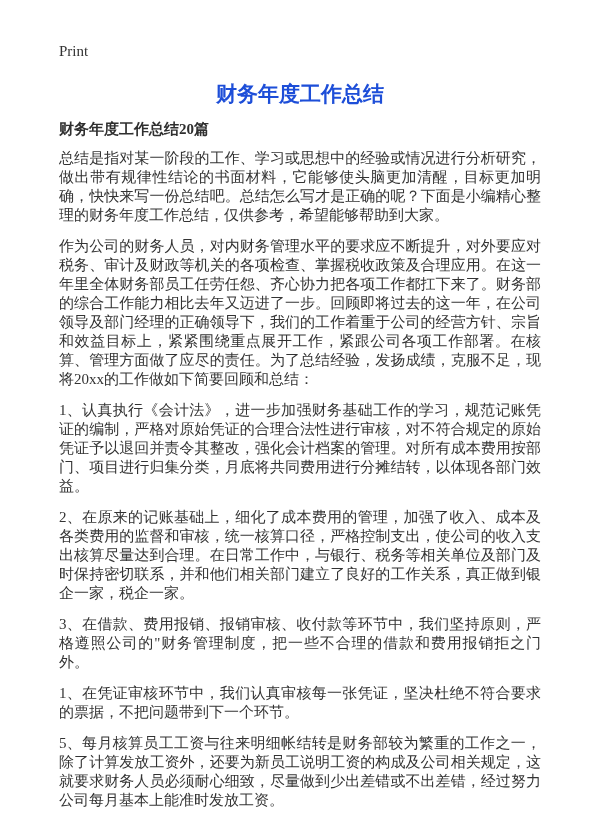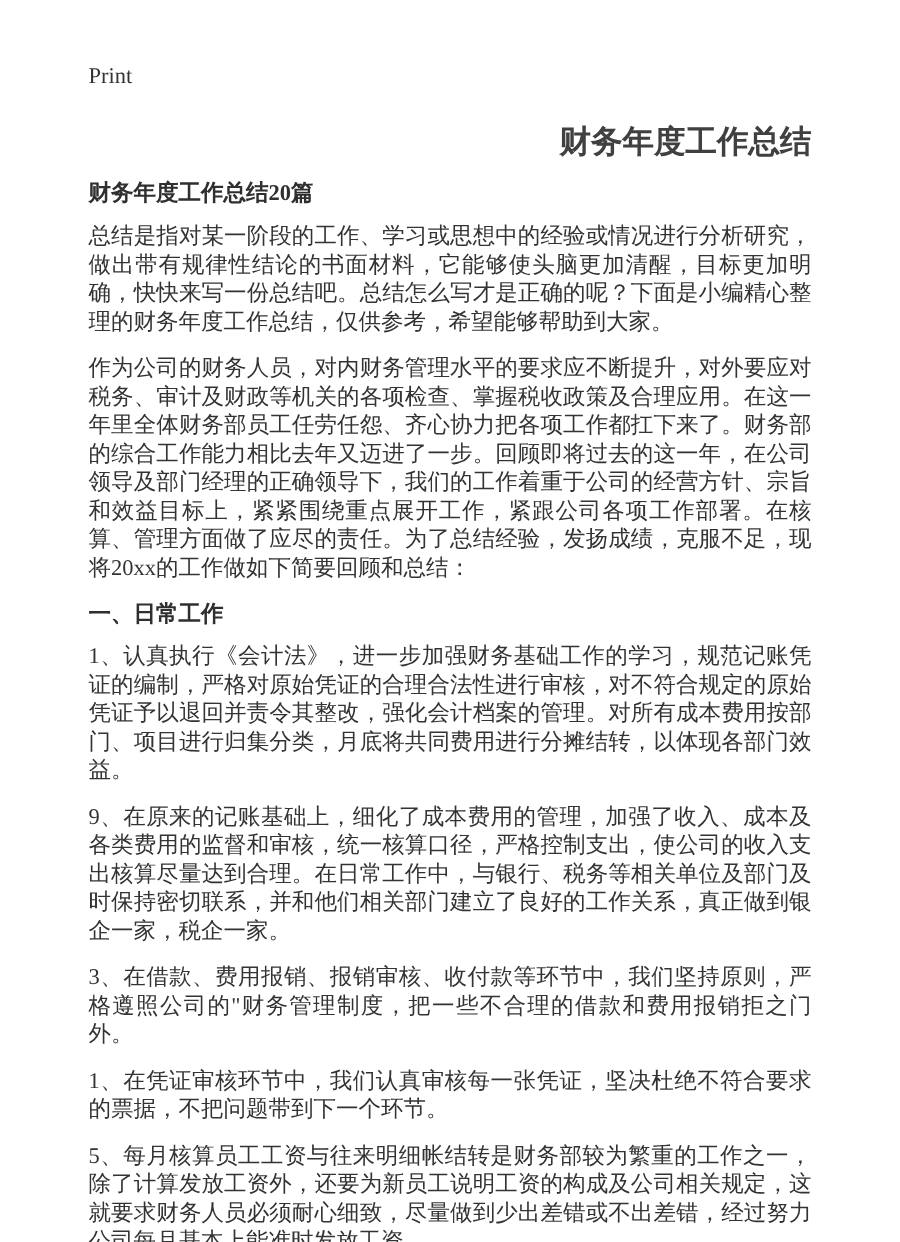--- a/index.html
+++ b/index.html
@@ -24,23 +24,23 @@
     line-height: 19px;
     margin: 0 0 20px 0;
     color: #333333;
     cursor: pointer;
     display: inline-block;
   }
   .doc-title {
     font-size: 21px;
     line-height: 26px;
     font-weight: bold;
-    text-align: right;
+    text-align: center;
     margin: 0 0 13px 0;
-    color: #404040;
+    color: #1d4ed8;
   }
   .doc-subtitle {
     font-size: 15px;
     line-height: 19px;
     font-weight: bold;
     margin: 0 0 10px 0;
     color: #2f2f2f;
   }
   p.body-para {
     font-size: 15px;
@@ -74,25 +74,24 @@
 
   <h1 class="doc-title">财务年度工作总结</h1>
 
   <div class="doc-subtitle">财务年度工作总结20篇</div>
 
   <p class="body-para">总结是指对某一阶段的工作、学习或思想中的经验或情况进行分析研究，做出带有规律性结论的书面材料，它能够使头脑更加清醒，目标更加明确，快快来写一份总结吧。总结怎么写才是正确的呢？下面是小编精心整理的财务年度工作总结，仅供参考，希望能够帮助到大家。</p>
 
 
   <p class="body-para">作为公司的财务人员，对内财务管理水平的要求应不断提升，对外要应对税务、审计及财政等机关的各项检查、掌握税收政策及合理应用。在这一年里全体财务部员工任劳任怨、齐心协力把各项工作都扛下来了。财务部的综合工作能力相比去年又迈进了一步。回顾即将过去的这一年，在公司领导及部门经理的正确领导下，我们的工作着重于公司的经营方针、宗旨和效益目标上，紧紧围绕重点展开工作，紧跟公司各项工作部署。在核算、管理方面做了应尽的责任。为了总结经验，发扬成绩，克服不足，现将20xx的工作做如下简要回顾和总结：</p>
 
-  <h3 class="sub-heading">一、日常工作</h3>
 
   <p class="body-para">1、认真执行《会计法》，进一步加强财务基础工作的学习，规范记账凭证的编制，严格对原始凭证的合理合法性进行审核，对不符合规定的原始凭证予以退回并责令其整改，强化会计档案的管理。对所有成本费用按部门、项目进行归集分类，月底将共同费用进行分摊结转，以体现各部门效益。</p>
 
-  <p class="body-para">9、在原来的记账基础上，细化了成本费用的管理，加强了收入、成本及各类费用的监督和审核，统一核算口径，严格控制支出，使公司的收入支出核算尽量达到合理。在日常工作中，与银行、税务等相关单位及部门及时保持密切联系，并和他们相关部门建立了良好的工作关系，真正做到银企一家，税企一家。</p>
+  <p class="body-para">2、在原来的记账基础上，细化了成本费用的管理，加强了收入、成本及各类费用的监督和审核，统一核算口径，严格控制支出，使公司的收入支出核算尽量达到合理。在日常工作中，与银行、税务等相关单位及部门及时保持密切联系，并和他们相关部门建立了良好的工作关系，真正做到银企一家，税企一家。</p>
 
   <p class="body-para">3、在借款、费用报销、报销审核、收付款等环节中，我们坚持原则，严格遵照公司的"财务管理制度，把一些不合理的借款和费用报销拒之门外。</p>
 
   <p class="body-para">1、在凭证审核环节中，我们认真审核每一张凭证，坚决杜绝不符合要求的票据，不把问题带到下一个环节。</p>
 
   <p class="body-para">5、每月核算员工工资与往来明细帐结转是财务部较为繁重的工作之一，除了计算发放工资外，还要为新员工说明工资的构成及公司相关规定，这就要求财务人员必须耐心细致，尽量做到少出差错或不出差错，经过努力公司每月基本上能准时发放工资。</p>
 
 </div>
 
 </body></html>

